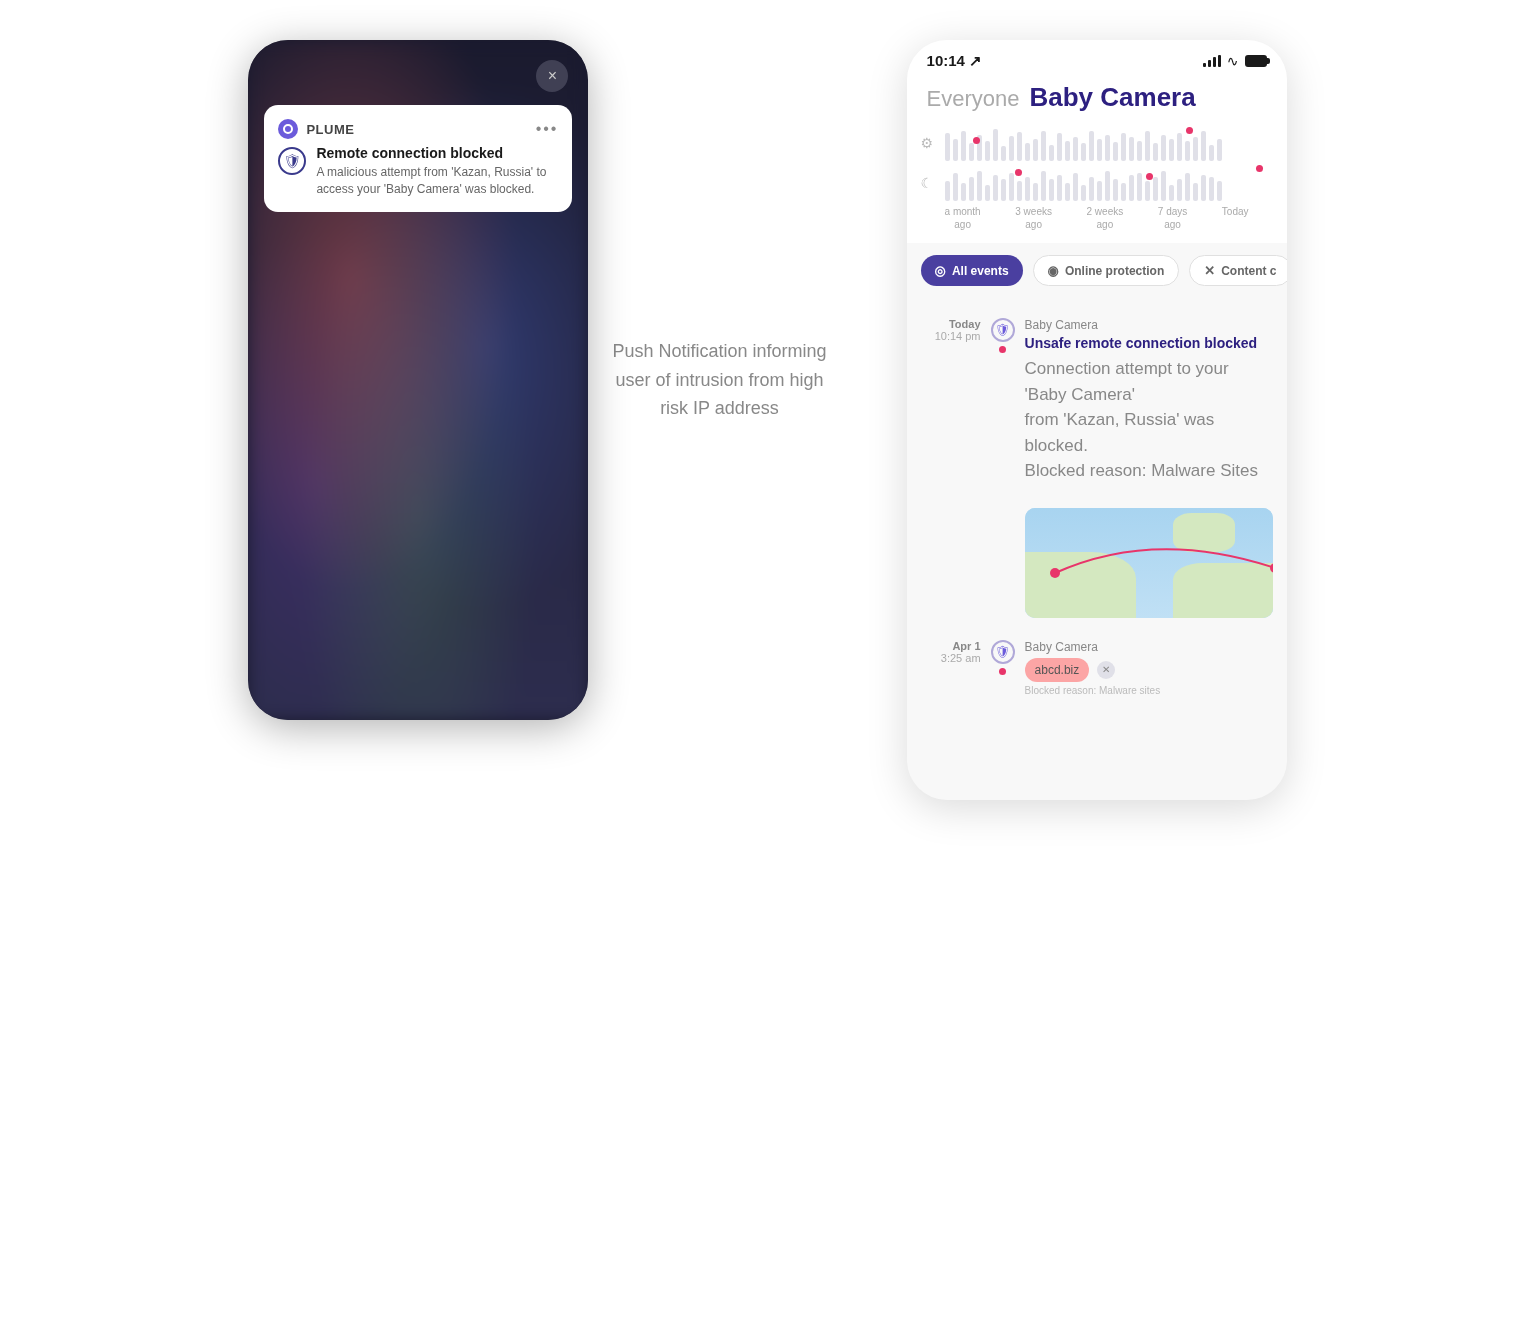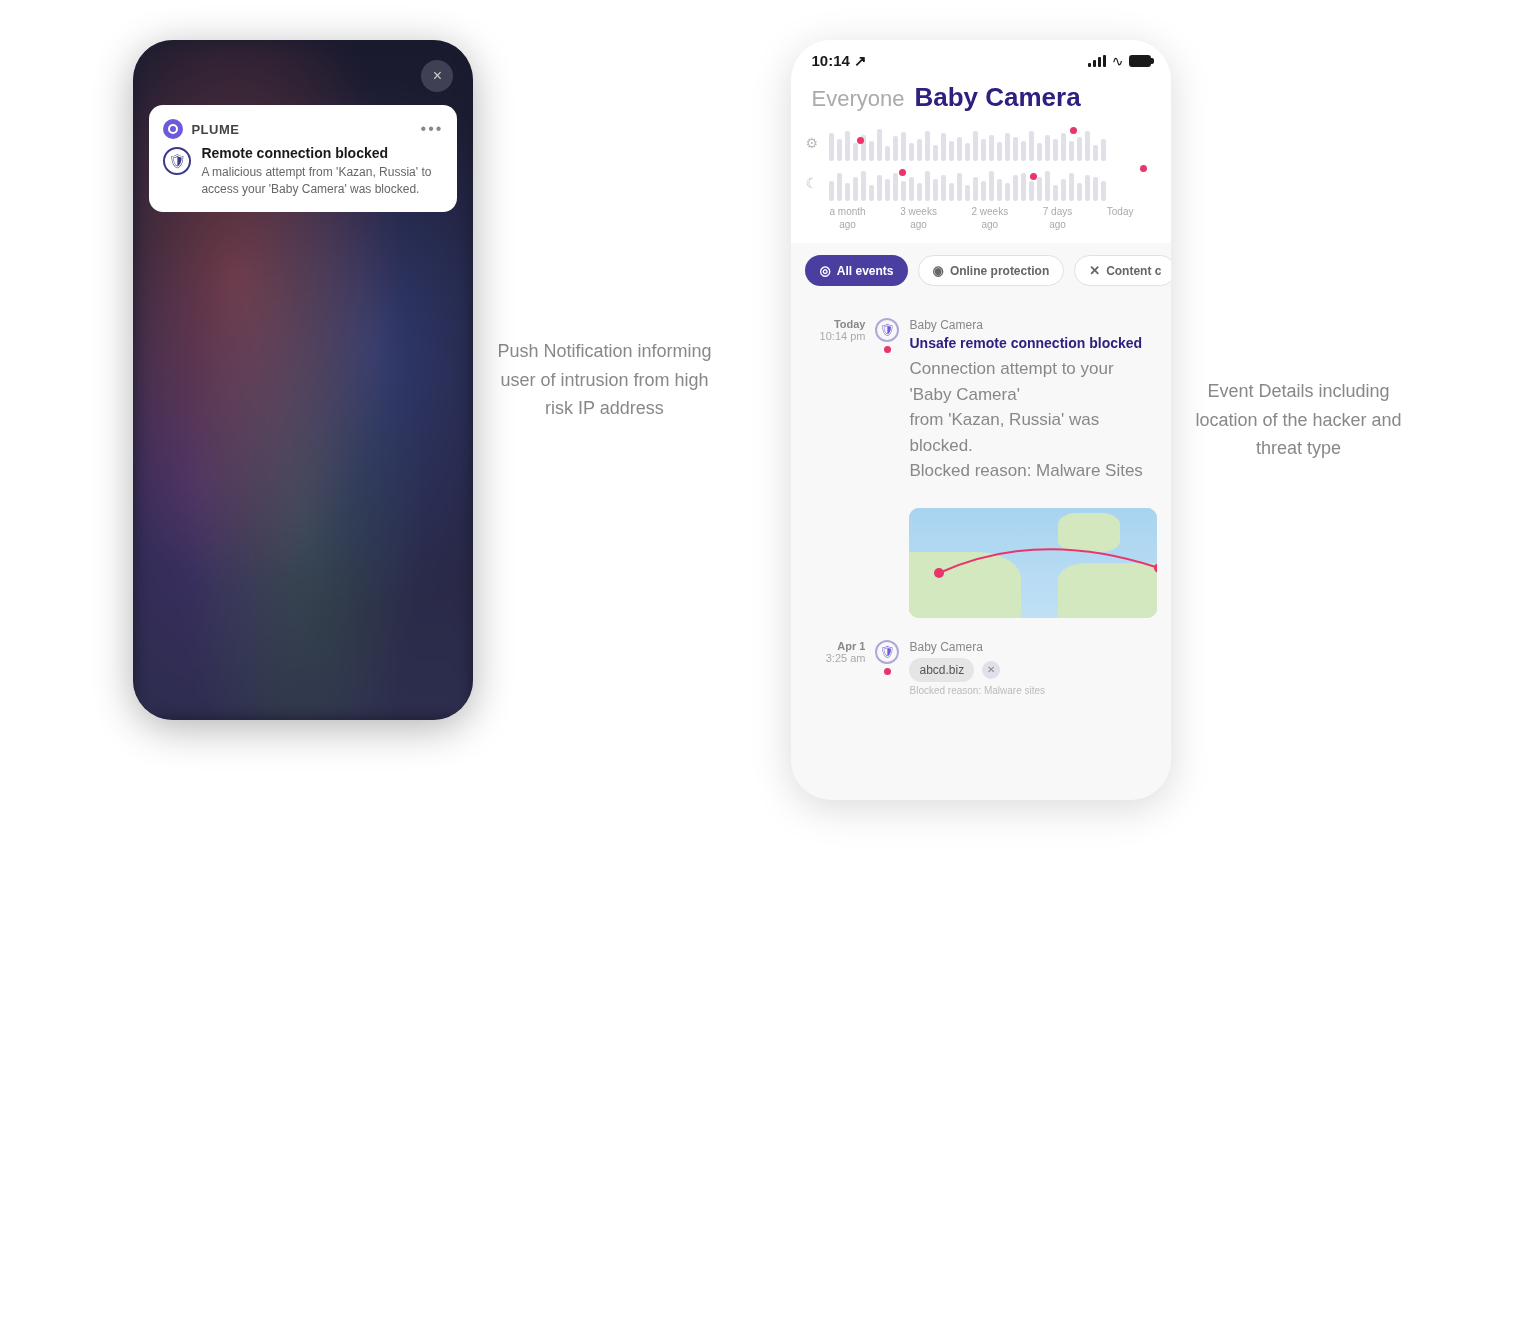--- a/index.html
+++ b/index.html
@@ -452,21 +452,21 @@
     .event-item-2 {
       background: #f8f8f8;
       padding: 10px 14px;
       display: flex;
       gap: 10px;
     }
     .event-blocked-tag {
       display: inline-flex;
       align-items: center;
       gap: 6px;
-      background: #e5e5e5;
+      background: #fca5a5;
       padding: 5px 10px;
       border-radius: 20px;
       font-size: 12px;
       color: #555;
     }
     .blocked-x {
       width: 18px;
       height: 18px;
       border-radius: 50%;
       background: #e0e0e8;
@@ -715,17 +715,14 @@
                 <span>abcd.biz</span>
               </div>
               <div class="blocked-x">✕</div>
             </div>
             <div class="event-blocked-desc">Blocked reason: Malware sites</div>
           </div>
         </div>
       </div>
     </div>
 
-    <div class="caption-text">
-      Event Details including<br>location of the hacker and<br>threat type
-    </div>
   </div>
 </div>
 
 </body></html>

